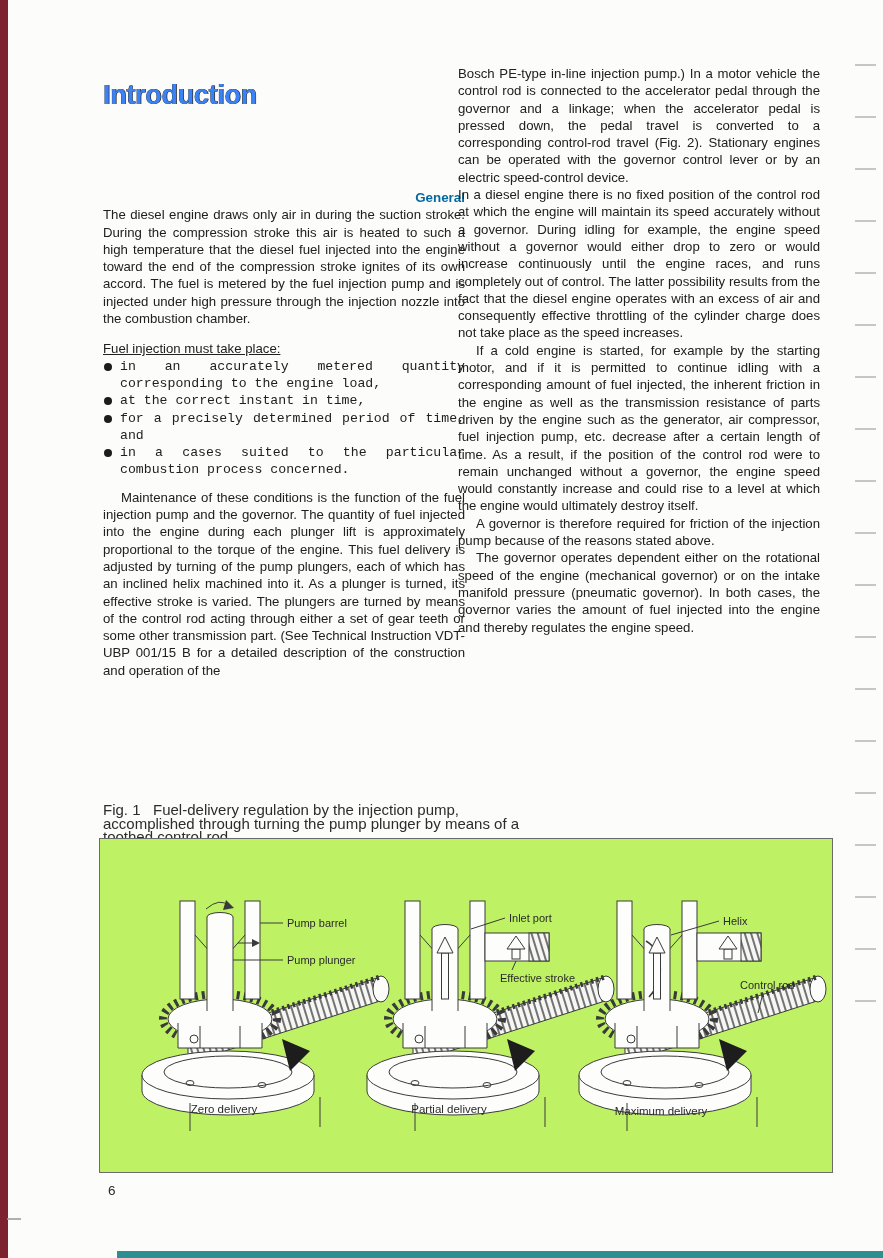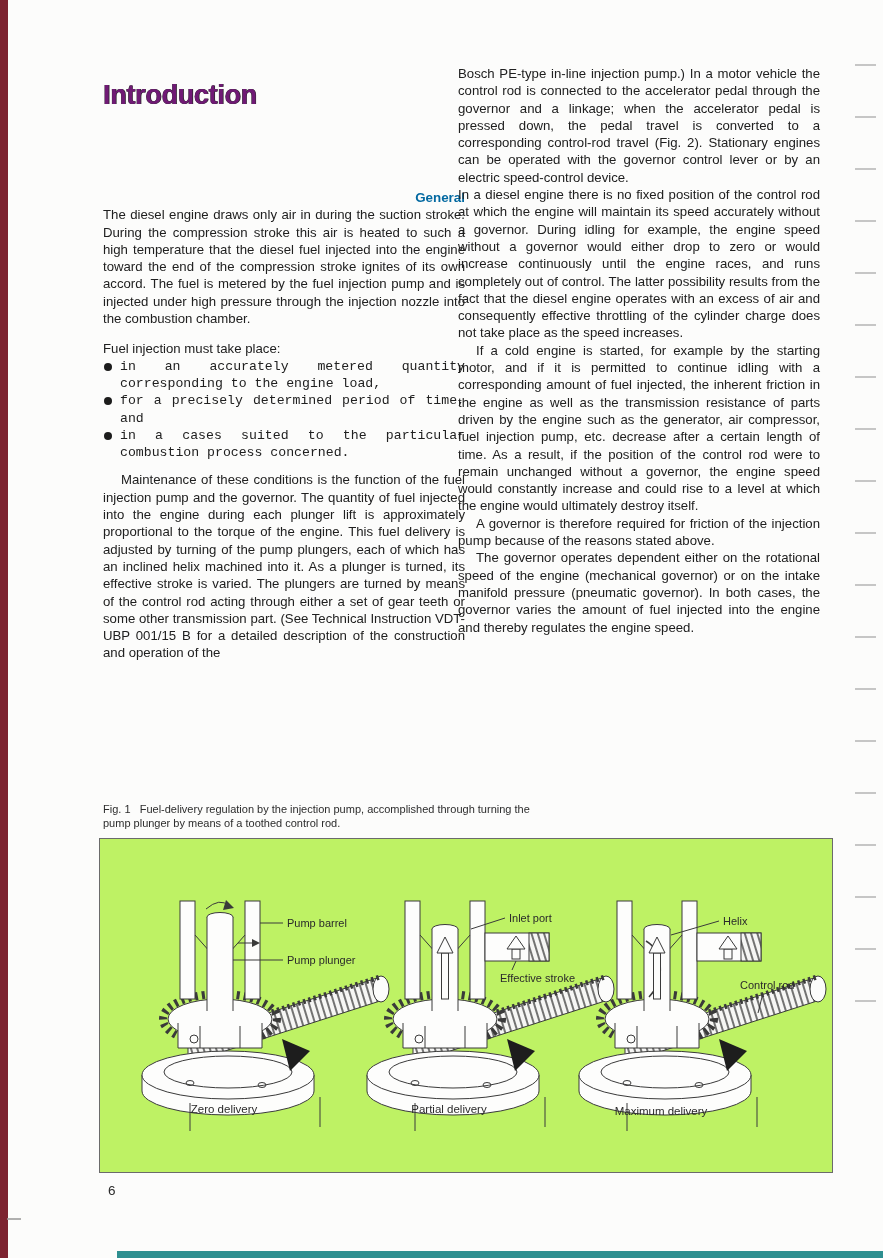--- a/index.html
+++ b/index.html
@@ -14,41 +14,41 @@
   .stripe-left{position:absolute;left:0;top:0;width:8px;height:1258px;background:#7d2330;}
   .stripe-bottom{position:absolute;left:117px;right:0;bottom:0;height:7px;background:#2e8f90;}
   .scan-marks{
     position:absolute;right:7px;top:64px;width:21px;height:954px;
     background:repeating-linear-gradient(180deg,#b4b4b4 0 1.6px,transparent 1.6px 52px);
     opacity:.75;pointer-events:none;
   }
   .scan-dash-left{position:absolute;left:7px;top:1218px;width:14px;height:2px;background:#9c9c9c;opacity:.8;}
   .page-title{
     position:absolute;left:103px;top:62px;
-    font-size:27px;font-weight:bold;letter-spacing:-0.3px;color:#701a75;
+    font-size:27px;font-weight:bold;letter-spacing:-0.3px;color:#3b82f6;
     text-shadow:0.7px 0 0 #2b2b2b,-0.3px 0 0 #2b2b2b;
   }
   .col{position:absolute;width:362px;font-size:13.2px;line-height:17.3px;}
   .col-left{left:103px;top:189px;}
   .col-right{left:458px;top:65px;}
   .col p{margin:0;text-align:justify;}
   .col h3{margin:0;font-size:13.4px;line-height:17.3px;color:#0369a1;text-align:right;}
   .gap-sm{margin-top:10px !important;}
-  .gap-md{margin-top:13px !important;}
+  .gap-md{margin-top:13px !important;text-decoration:underline;}
   .indent{text-indent:18px;}
   ul.bullets{list-style:none;margin:0;padding:0;font-family:Liberation Mono, monospace;}
   ul.bullets li{
     position:relative;padding-left:17px;text-align:justify;
   }
   ul.bullets li::before{
     content:"";position:absolute;left:1px;top:5px;width:8px;height:8px;border-radius:50%;background:#1c1c1c;
   }
   .fig-caption{
     position:absolute;left:103px;top:803px;width:432px;
-    font-size:11px;line-height:13.6px;color:#2c2c2c;white-space:pre-wrap;
+    font-size:15px;line-height:13.6px;color:#2c2c2c;white-space:pre-wrap;
   }
   .fig-box{
     position:absolute;left:99px;top:838px;width:732px;height:333px;
     border:1px solid #6b6b6b;background:#bef264;
   }
   .fig-box svg{display:block;}
   .page-number{position:absolute;left:108px;top:1183px;font-size:13.5px;color:#2a2a2a;}
   svg text{font-family:"Liberation Sans",sans-serif;font-size:11px;fill:#2a2a2a;}
   svg .sub{font-size:11.5px;}
 </style>
@@ -61,20 +61,21 @@
 <div class="scan-dash-left"></div>
 
 <h1 class="page-title">Introduction</h1>
 
 <div class="col col-left">
   <h3>General</h3>
   <p>The diesel engine draws only air in during the suction stroke. During the compression stroke this air is heated to such a high temperature that the diesel fuel injected into the engine toward the end of the compression stroke ignites of its own accord. The fuel is metered by the fuel injection pump and is injected under high pressure through the injection nozzle into the combustion chamber.</p>
   <p class="gap-md">Fuel injection must take place:</p>
   <ul class="bullets">
     <li>in an accurately metered quantity corresponding to the engine load,</li>
+    <li>at the correct instant in time,</li>
     <li>for a precisely determined period of time, and</li>
     <li>in a cases suited to the particular combustion process concerned.</li>
   </ul>
   <p class="gap-sm indent">Maintenance of these conditions is the function of the fuel injection pump and the governor. The quantity of fuel injected into the engine during each plunger lift is approximately proportional to the torque of the engine. This fuel delivery is adjusted by turning of the pump plungers, each of which has an inclined helix machined into it. As a plunger is turned, its effective stroke is varied. The plungers are turned by means of the control rod acting through either a set of gear teeth or some other transmission part. (See Technical Instruction VDT-UBP 001/15 B for a detailed description of the construction and operation of the</p>
 </div>
 
 <div class="col col-right">
   <p>Bosch PE-type in-line injection pump.) In a motor vehicle the control rod is connected to the accelerator pedal through the governor and a linkage; when the accelerator pedal is pressed down, the pedal travel is converted to a corresponding control-rod travel (Fig. 2). Stationary engines can be operated with the governor control lever or by an electric speed-control device.</p>
   <p>In a diesel engine there is no fixed position of the control rod at which the engine will maintain its speed accurately without a governor. During idling for example, the engine speed without a governor would either drop to zero or would increase continuously until the engine races, and runs completely out of control. The latter possibility results from the fact that the diesel engine operates with an excess of air and consequently effective throttling of the cylinder charge does not take place as the speed increases.</p>
   <p class="indent">If a cold engine is started, for example by the starting motor, and if it is permitted to continue idling with a corresponding amount of fuel injected, the inherent friction in the engine as well as the transmission resistance of parts driven by the engine such as the generator, air compressor, fuel injection pump, etc. decrease after a certain length of time. As a result, if the position of the control rod were to remain unchanged without a governor, the engine speed would constantly increase and could rise to a level at which the engine would ultimately destroy itself.</p>

